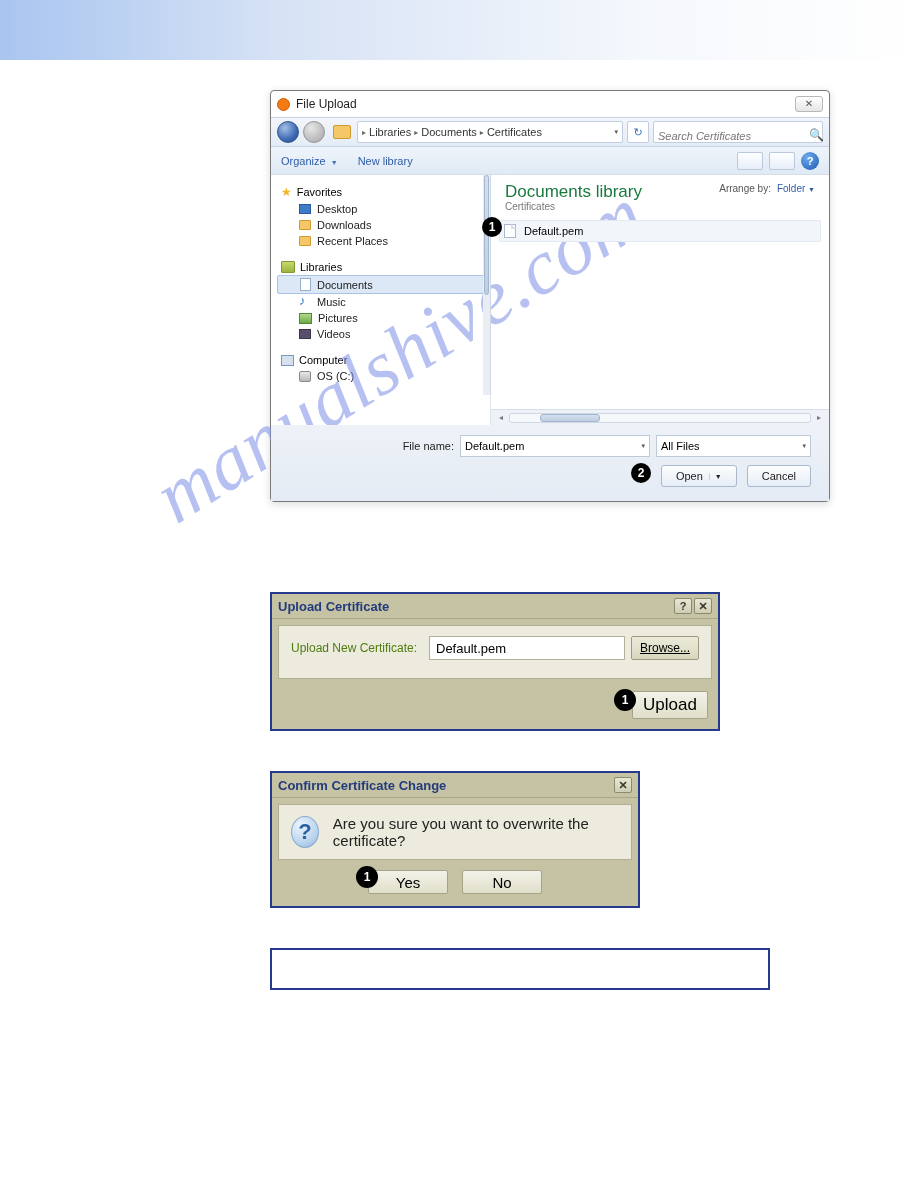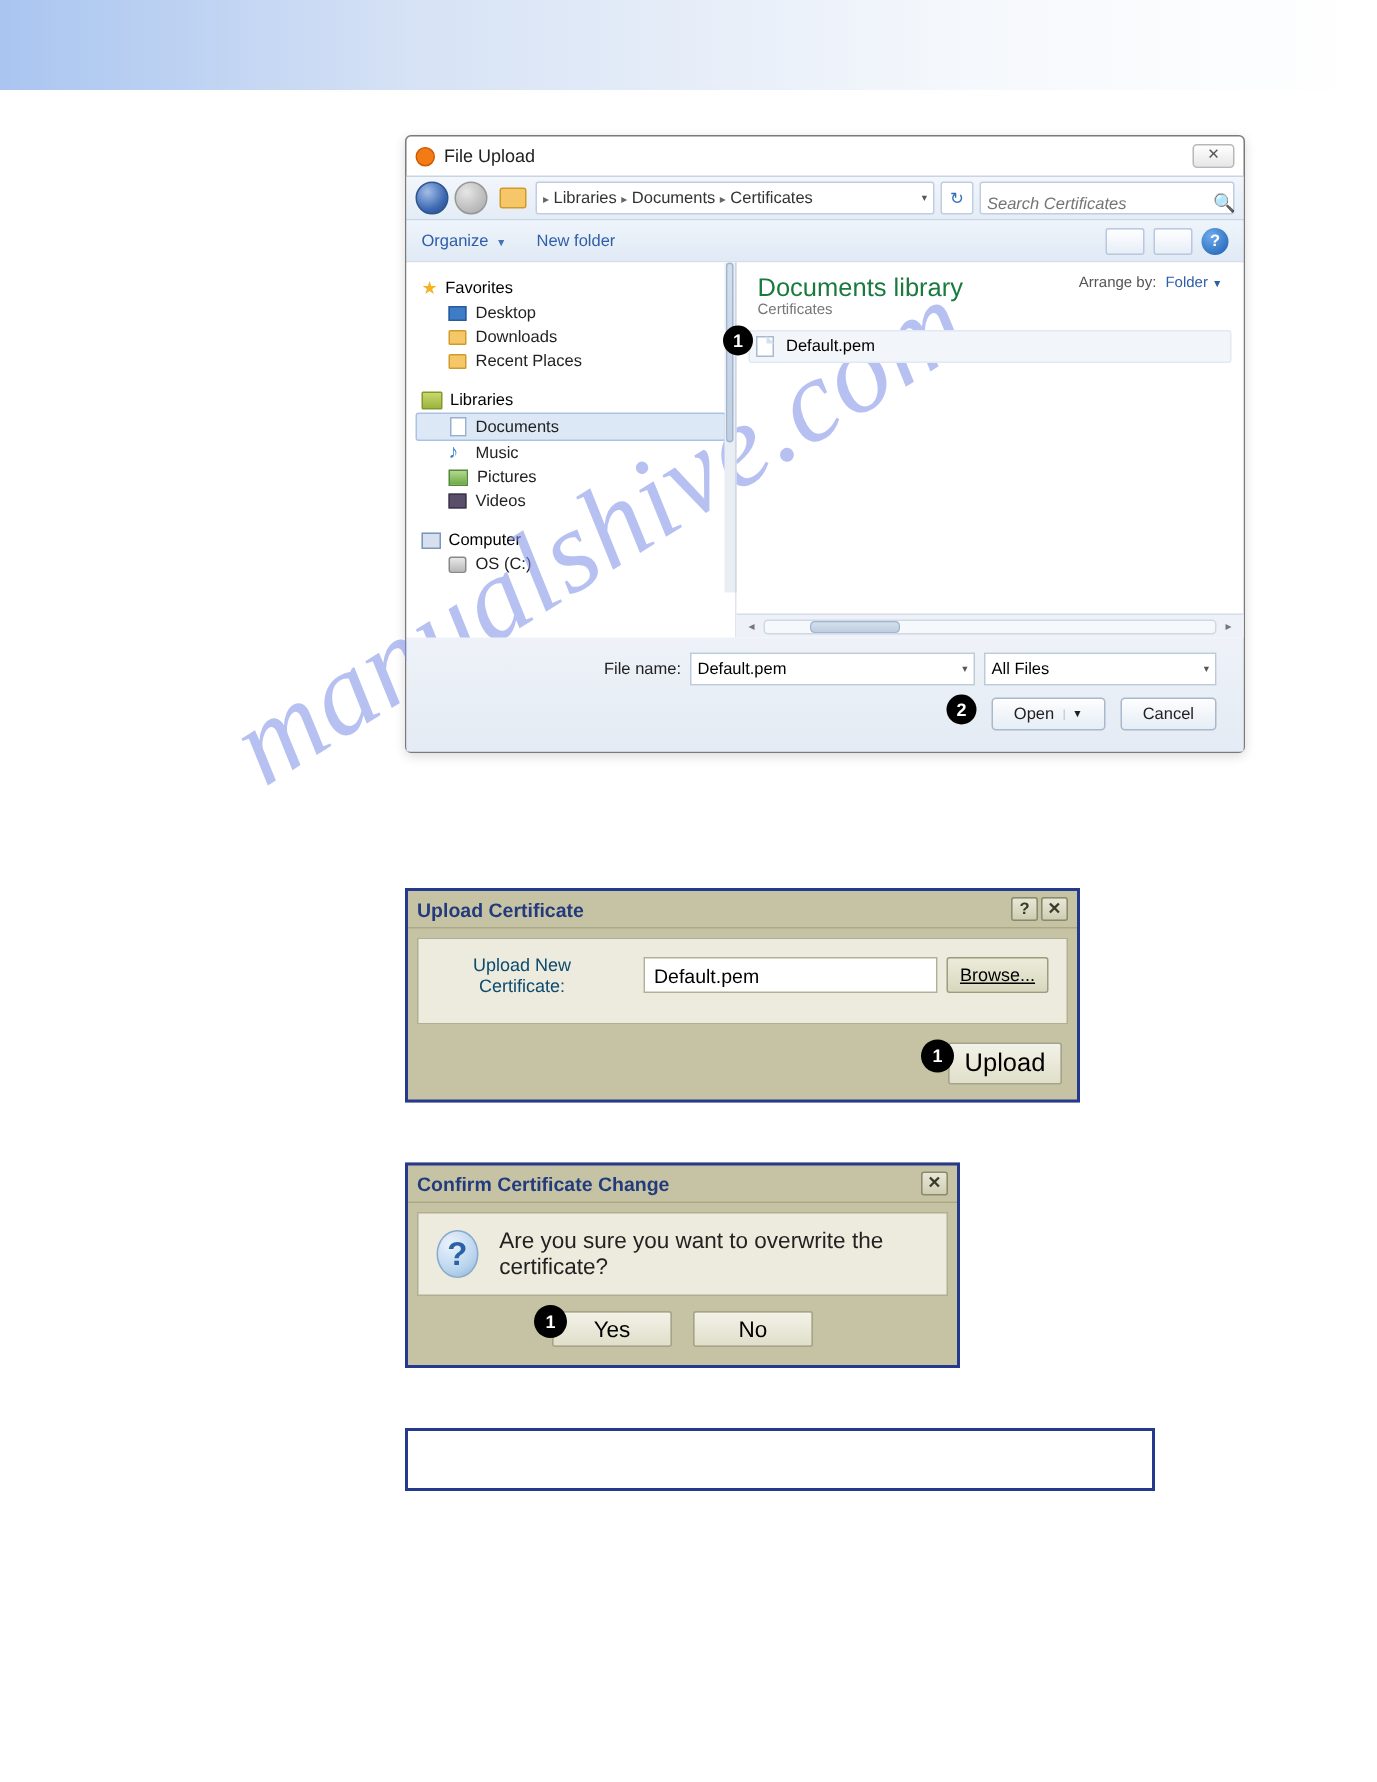--- a/index.html
+++ b/index.html
@@ -82,21 +82,21 @@
   .btnrow { display:flex; gap:10px; justify-content:flex-end; position:relative;}
   .callout2 { position:absolute; right:160px; bottom:4px; width:20px; height:20px; border-radius:50%; background:#000; color:#fff; font-size:12px; font-weight:bold; display:flex; align-items:center; justify-content:center;}
 
   
   .uc-window { width:450px; border:2px solid #263a8d; background:#c5c3a3; margin: 90px 0 40px; font-size:12px;}
   .uc-title { display:flex; align-items:center; padding:4px 6px; color:#233b7d; font-weight:bold; border-bottom:1px solid #aaa987; font-size:13px;}
   .uc-title .ticons { margin-left:auto; display:flex; gap:2px;}
   .tic { width:18px; height:16px; border:1px solid #8a8a6e; background:linear-gradient(#e8e7d6,#cfceb3); border-radius:2px; font-size:11px; color:#3a3a2b; text-align:center; line-height:14px;}
   .uc-body { margin:6px; border:1px solid #b0af92; background:#ecebdd; padding:10px 12px;}
   .uc-row { display:flex; align-items:center; margin-bottom:8px;}
-  .uc-row label { width:138px; text-align:center; padding-right:24px; color:#0c4a6e;}
+  .uc-row label { width:138px; text-align:left; padding-right:10px; color:#4d7c0f;}
   .uc-input { flex:1; height:24px; border:1px solid #b2b197; background:#fff; padding:0 6px; font-size:13px;}
   .browse { height:24px; border:1px solid #9d9c80; background:linear-gradient(#ecebda,#d8d7bd); padding:0 8px; margin-left:6px; font-size:12px; border-radius:2px;text-decoration:underline;}
   .uc-btnrow { display:flex; justify-content:flex-end; padding:6px 10px 10px; position:relative;}
   .uploadbtn { height:28px; width:76px; border:1px solid #a5a48a; background:linear-gradient(#f3f2e8,#e0dfca); font-size:17px; border-radius:2px;}
   .uc-callout { position:absolute; right:82px; top:4px; width:22px; height:22px; border-radius:50%; background:#000; color:#fff; font-weight:bold; display:flex; align-items:center; justify-content:center;}
 
   
   .cf-window { width:370px; border:2px solid #263a8d; background:#c5c3a3; margin-top:40px; font-size:12px;}
   .cf-title { display:flex; align-items:center; padding:4px 6px; color:#233b7d; font-weight:bold; border-bottom:1px solid #aaa987; font-size:13px;}
   .cf-title .tic { margin-left:auto;}
@@ -141,21 +141,21 @@
         <span style="margin-left:auto; font-size:7px; color:#555;">▾</span>
       </div>
       <span class="refresh">↻</span>
       <div class="searchbox">
         <input placeholder="Search Certificates" style="">
         <span class="mag">🔍</span>
       </div>
     </div>
     <div class="fu-toolbar">
       <span class="orgmenu"><span>Organize</span> <span class="tri">▼</span></span>
-      <span class="newfolder">New folder</span>
+      <span class="newfolder">New library</span>
       <div class="tool-right">
         <span class="viewbtn"></span>
         <span class="viewbtn"></span>
         <span class="helpbtn">?</span>
       </div>
     </div>
     <div class="fu-body">
       <div class="fu-tree">
         <div class="tree-group">
           <div class="tree-head">

